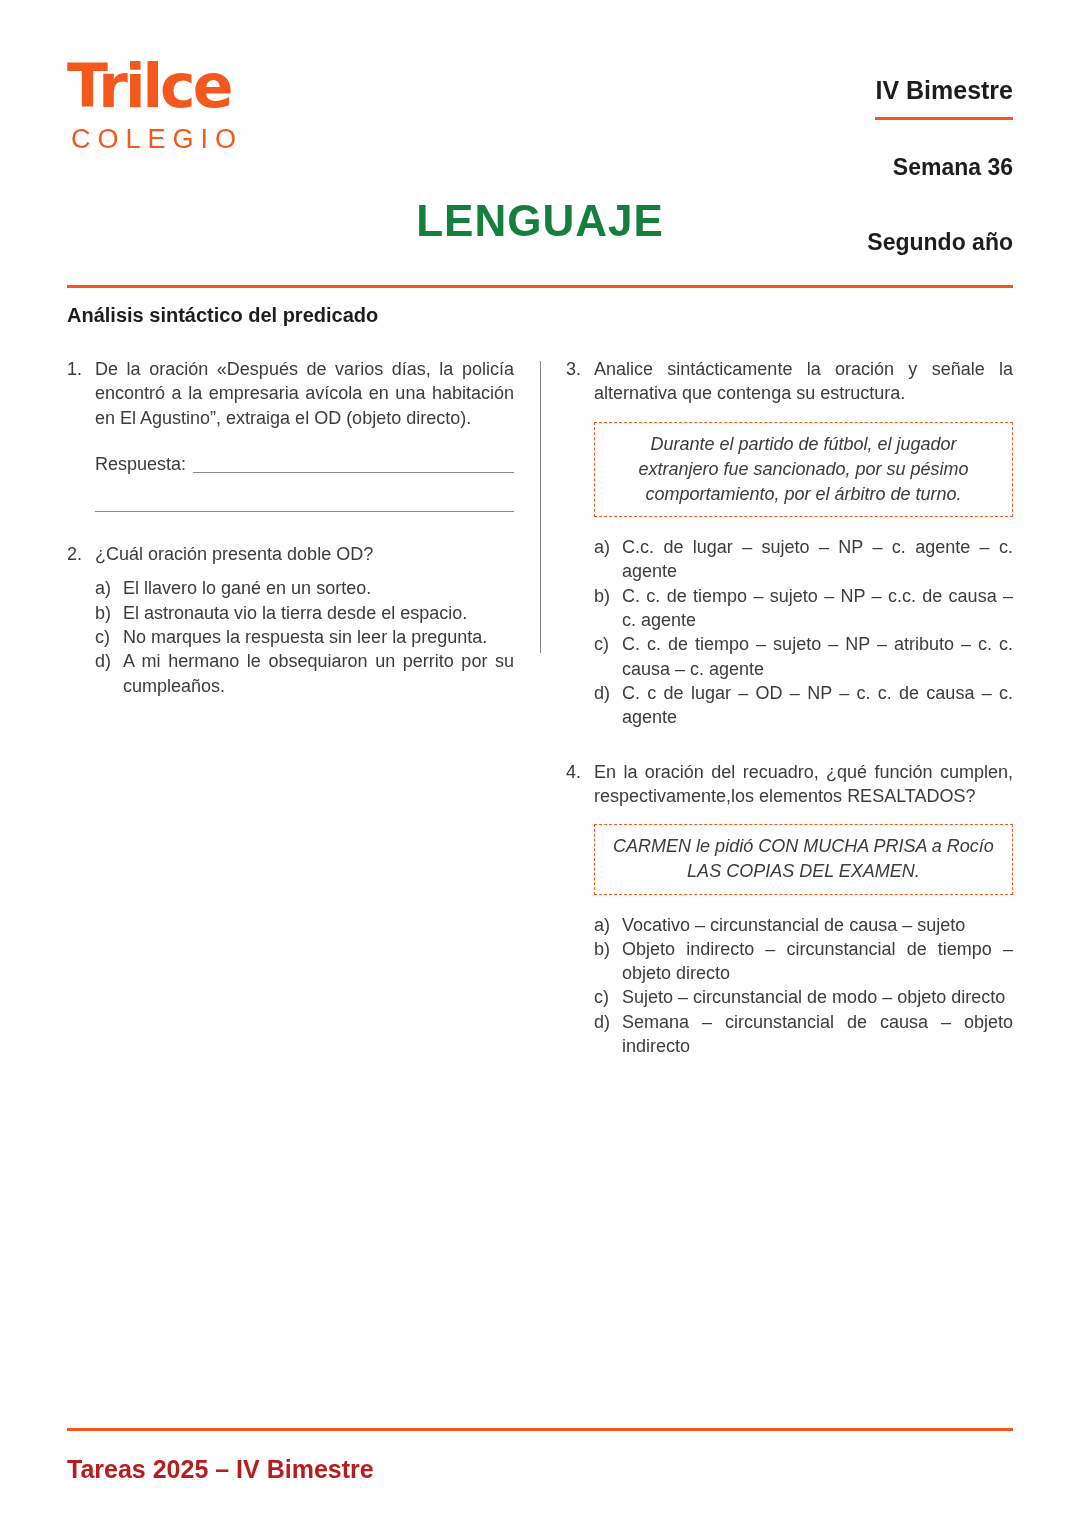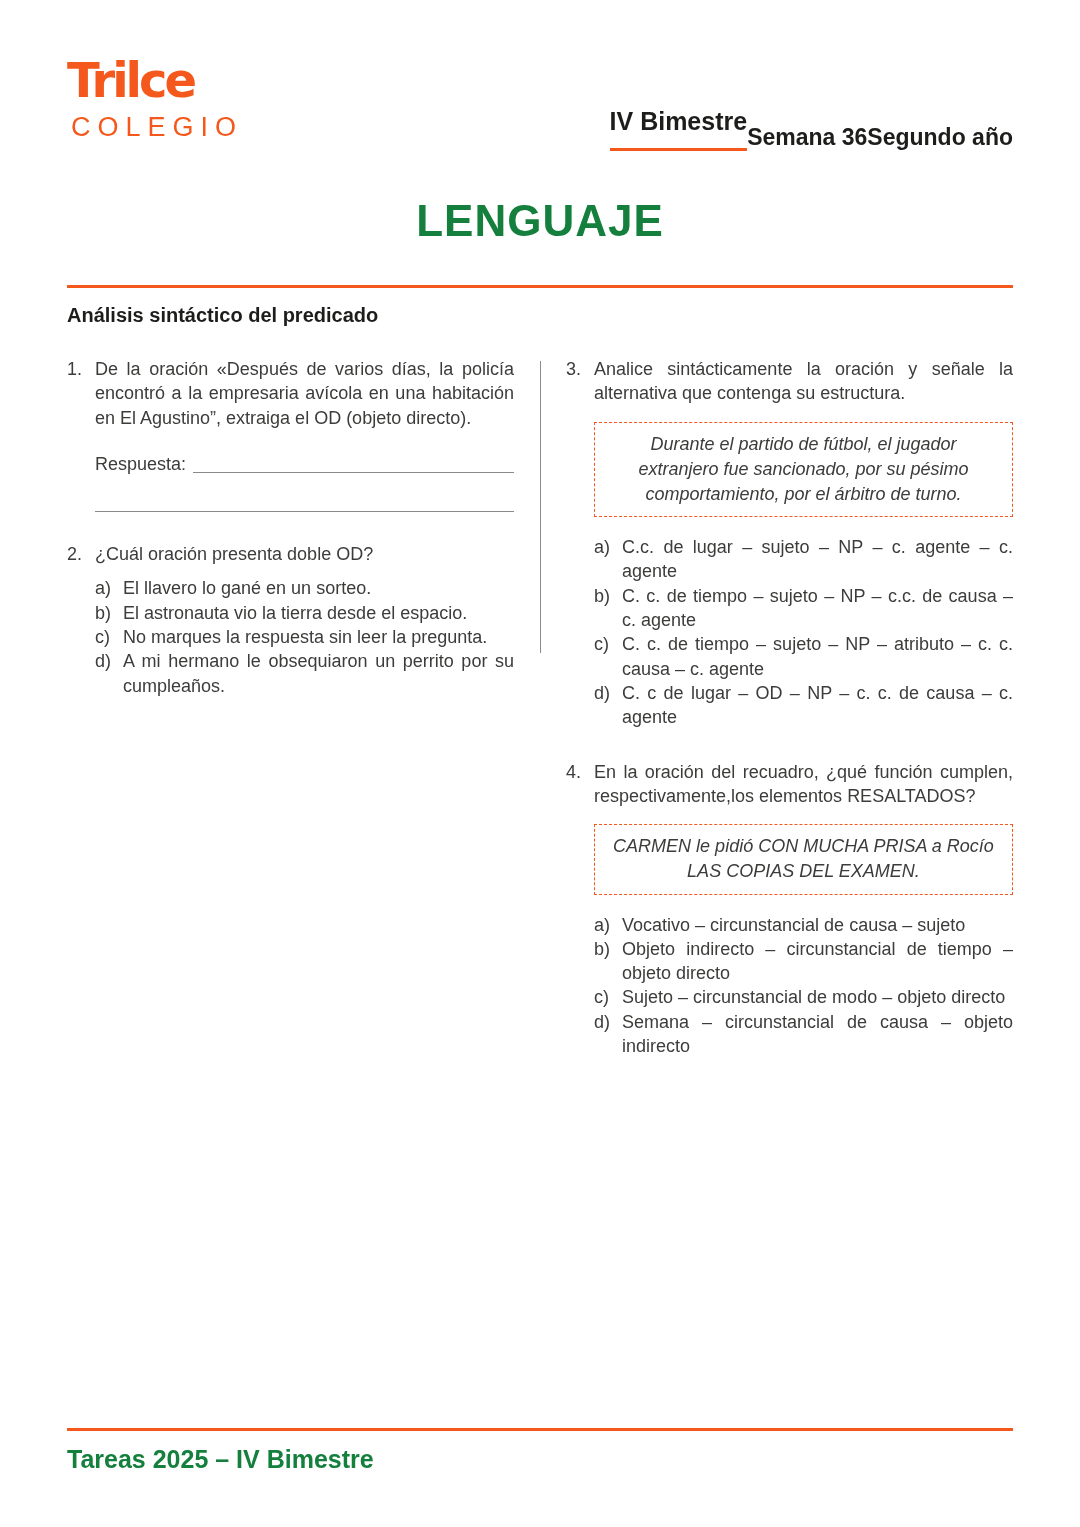--- a/index.html
+++ b/index.html
@@ -16,30 +16,30 @@
     background:#ffffff;
     padding:50px 67px 0 67px;
     overflow:hidden;
   }
 
   
   .header { position:relative; height:235px; }
   .logo { position:absolute; left:0; top:6px; }
   .logo-main {
     font-family:"DejaVu Sans","Liberation Sans",sans-serif;
-    font-size:48px; font-weight:800; color:#F4581C;
+    font-size:60px; font-weight:800; color:#F4581C;
     letter-spacing:-3px; line-height:1;
   }
   .logo-sub {
     font-size:27px; font-weight:normal; color:#F4581C;
     letter-spacing:7px; margin-top:8px; padding-left:4px;
   }
   .header-right {
     position:absolute; right:0; top:26px;
-    display:flex; flex-direction:row; align-items:flex-end;
+    display:flex; flex-direction:column; align-items:flex-end;
     text-align:center;
   }
   .bimester {
     font-size:25px; font-weight:bold; color:#1d1d1b;
     padding-bottom:12px; border-bottom:3px solid #F4581C;
   }
   .week { font-size:23px; font-weight:bold; color:#1d1d1b; margin-top:34px; }
   .grade { font-size:23px; font-weight:bold; color:#1d1d1b; margin-top:48px; }
   .subject {
     position:absolute; left:0; width:100%; top:146px;
@@ -91,21 +91,21 @@
     padding:9px 14px;
     font-style:italic;
     text-align:center;
     line-height:1.4;
   }
 
   
   .footer { position:absolute; left:67px; right:67px; top:1428px; }
   .footer-rule { border-top:3px solid #F4581C; }
   .footer-text {
-    margin-top:14px; color:#15803d;
+    margin-top:24px; color:#b91c1c;
     font-size:25px; font-weight:bold;
   }
 </style>
 </head>
 <body>
 
 <div class="page">
 
   <header class="header">
     <div class="logo">

